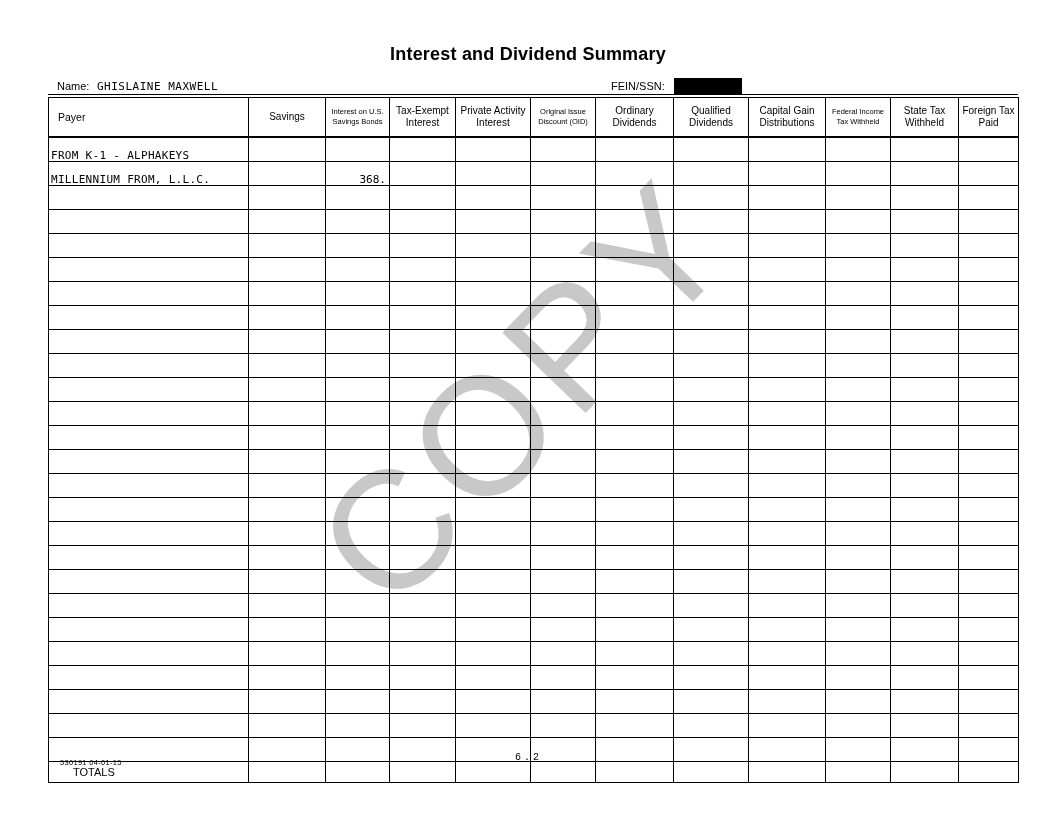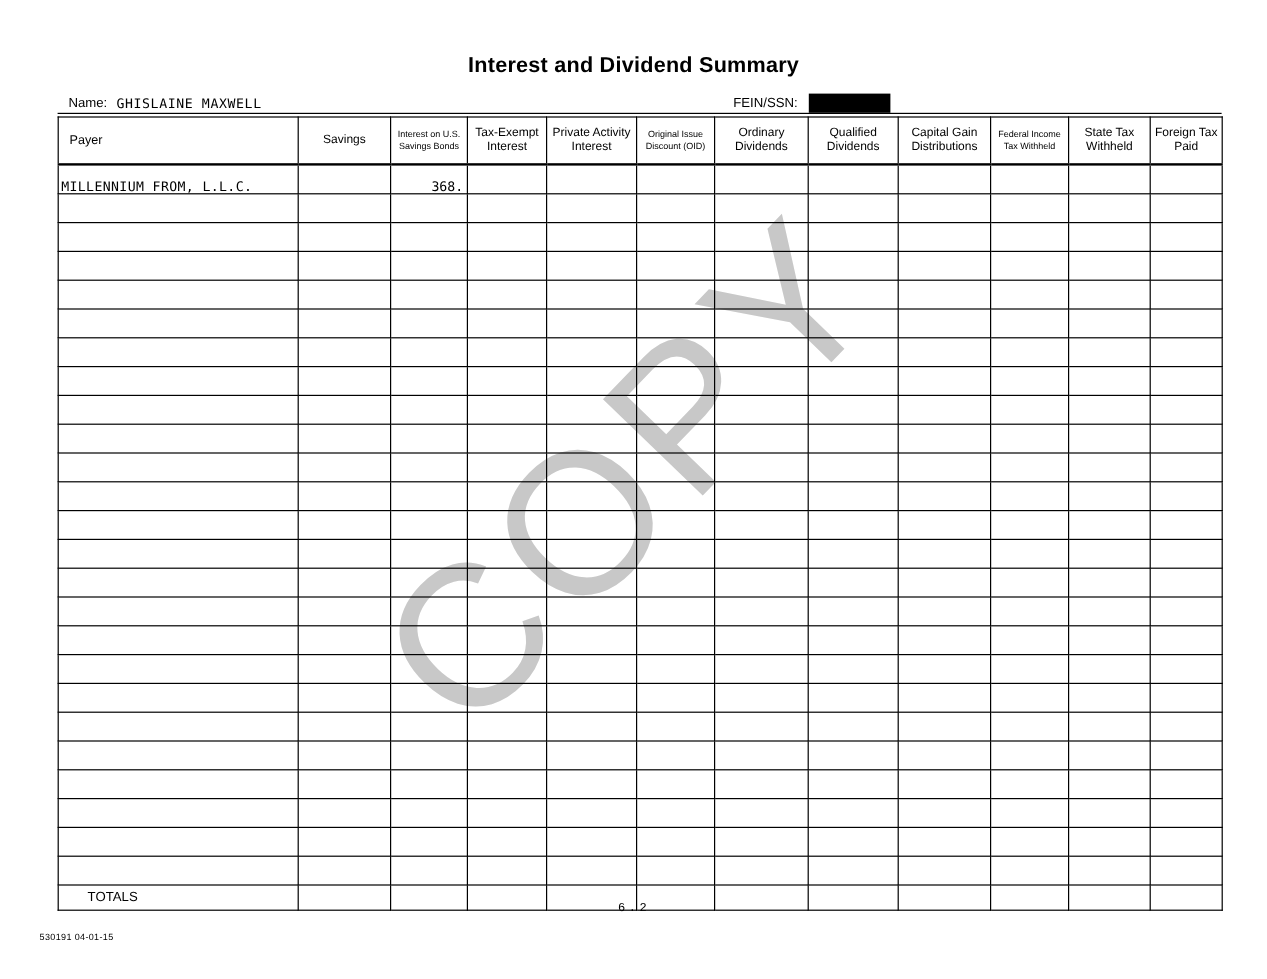--- a/index.html
+++ b/index.html
@@ -28,21 +28,21 @@
   .grid thead th.small{font-size:7.5px;line-height:1.35;}
   .grid thead th.payer-h{text-align:left;padding-left:9px;font-size:10.5px;}
   .grid tbody td{height:23px;vertical-align:bottom;
         font-family:"DejaVu Sans Mono",monospace;font-size:11px;line-height:1;}
   .grid td.payer{text-align:left;padding-left:2px;white-space:nowrap;letter-spacing:0.3px;}
   .grid td.val{text-align:right;padding-right:3px;}
   .grid tfoot td{height:20px;vertical-align:middle;
         font-family:"DejaVu Sans Mono",monospace;font-size:11px;}
   .grid td.totals-label{font-family:"Liberation Sans",sans-serif;font-size:11px;
         text-align:left;padding-left:24px;}
-  .form-code{position:absolute;left:33px;top:758px;font-size:7.5px;letter-spacing:0.3px;margin-top:18px;}
+  .form-code{position:absolute;left:60px;top:758px;font-size:7.5px;letter-spacing:0.3px;}
   .page-num{position:absolute;left:515px;top:752px;font-family:Liberation Mono, monospace;
         font-size:10px;letter-spacing:3px;}
 </style>
 </head>
 <body>
 
 <div class="page">
 
   <div class="watermark" style="color: rgb(200, 200, 200);">COPY</div>
 
@@ -82,20 +82,34 @@
           <th>Ordinary Dividends</th>
           <th>Qualified Dividends</th>
           <th>Capital Gain Distributions</th>
           <th class="small">Federal Income Tax Withheld</th>
           <th>State Tax Withheld</th>
           <th>Foreign Tax Paid</th>
         </tr>
       </thead>
       <tbody>
           <tr>
+            <td class="payer">FROM K-1 - ALPHAKEYS</td>
+            <td class="val"></td>
+            <td class="val"></td>
+            <td class="val"></td>
+            <td class="val"></td>
+            <td class="val"></td>
+            <td class="val"></td>
+            <td class="val"></td>
+            <td class="val"></td>
+            <td class="val"></td>
+            <td class="val"></td>
+            <td class="val"></td>
+          </tr>
+          <tr>
             <td class="payer">MILLENNIUM FROM, L.L.C.</td>
             <td class="val"></td>
             <td class="val">368.</td>
             <td class="val"></td>
             <td class="val"></td>
             <td class="val"></td>
             <td class="val"></td>
             <td class="val"></td>
             <td class="val"></td>
             <td class="val"></td>

